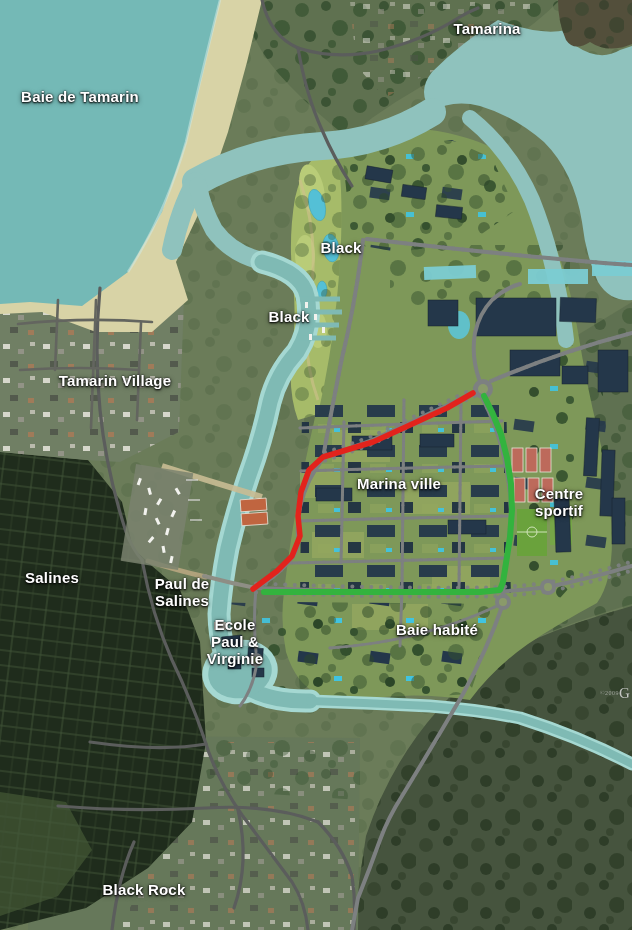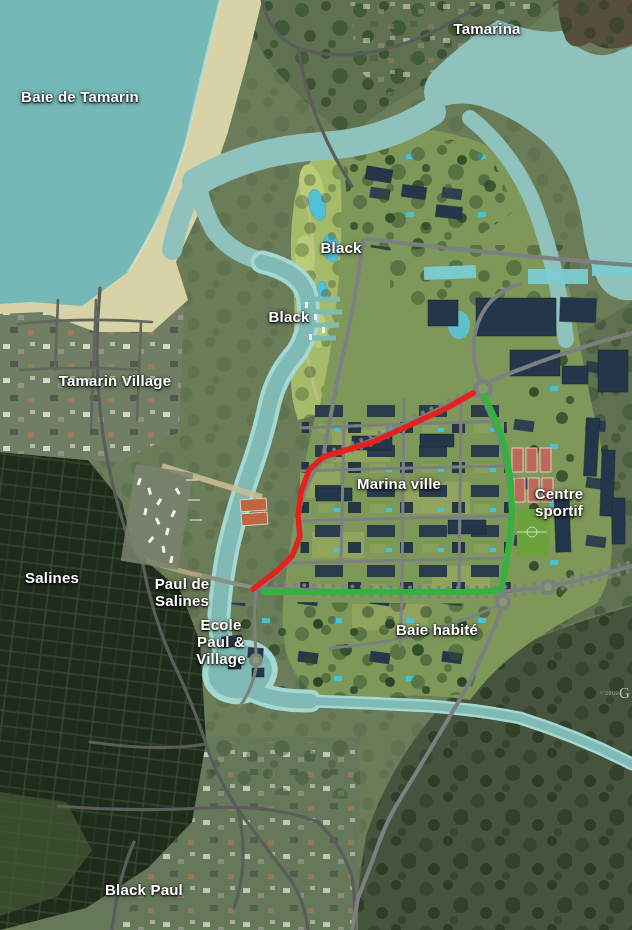--- a/index.html
+++ b/index.html
@@ -349,22 +349,22 @@
   <div class="lbl" style="left:399px;top:483px">Marina ville</div>
   <div class="lbl" style="left:559px;top:502px">
     <span>Centre</span>
     <span>sportif</span>
   </div>
   <div class="lbl" style="left:52px;top:577px">Salines</div>
   <div class="lbl" style="left:182px;top:592px">
     <span>Paul de</span>
     <span>Salines</span>
   </div>
-  <div class="lbl" style="left:221px;top:641px">
+  <div class="lbl" style="left:235px;top:641px">
     <span>Ecole</span>
     <span>Paul &amp;</span>
-    <span>Village</span>
+    <span>Virginie</span>
   </div>
   <div class="lbl" style="left:437px;top:629px">Baie habité</div>
-  <div class="lbl" style="left:144px;top:889px">Black Paul</div>
+  <div class="lbl" style="left:144px;top:889px">Black Rock</div>
 
   <div class="wm" style="left:600px;top:685px"><span class="pre">©2009</span><span>G</span></div>
 </div>
 
 </body></html>

